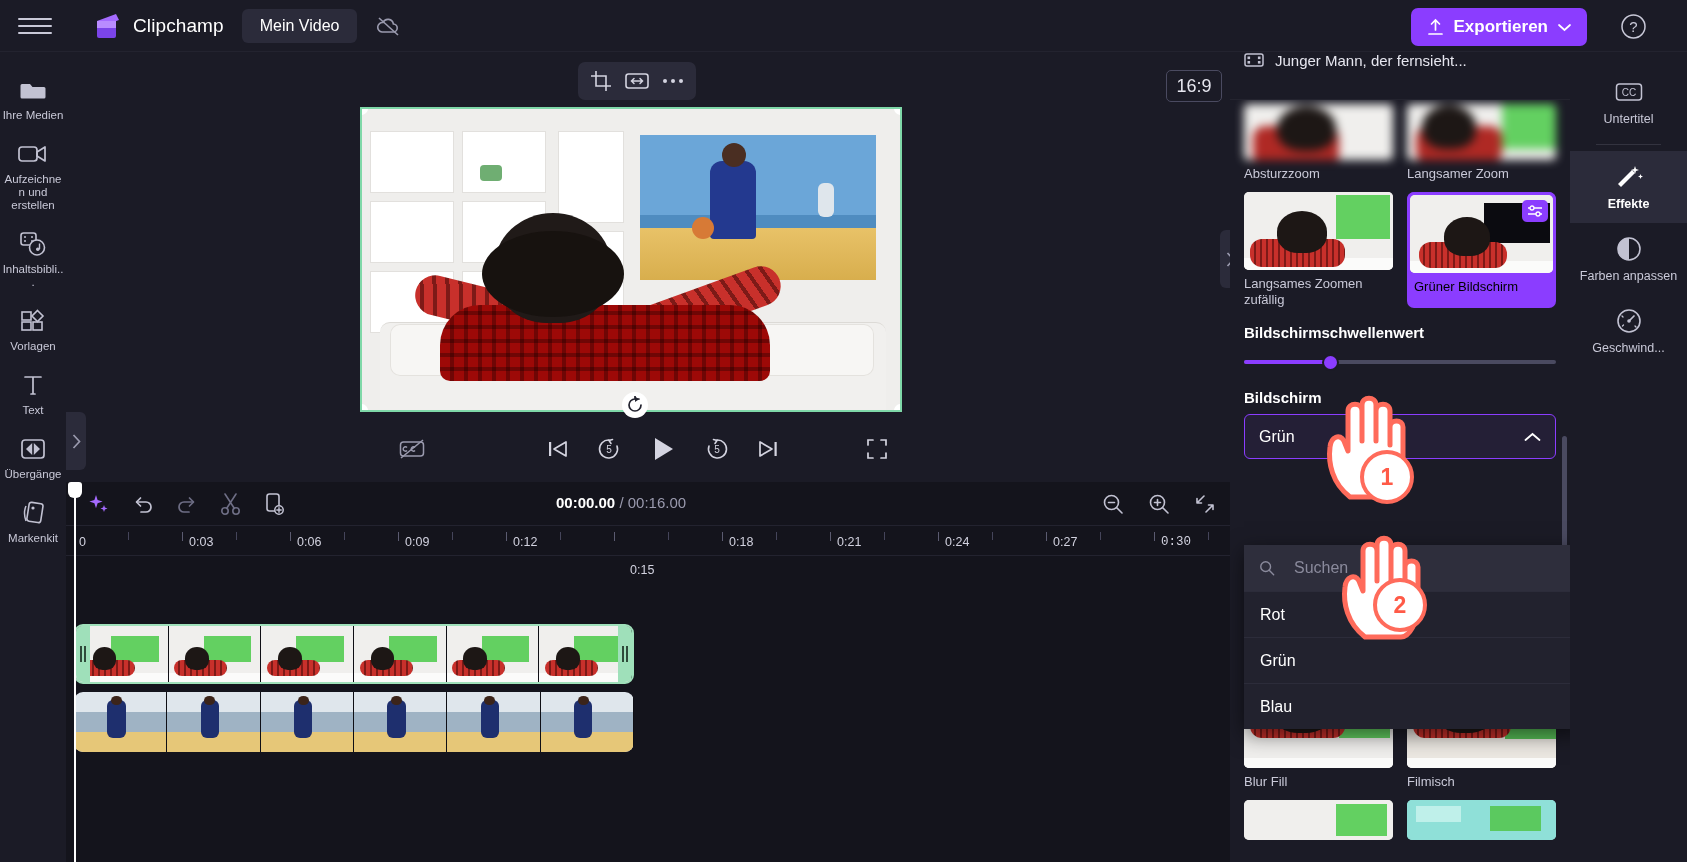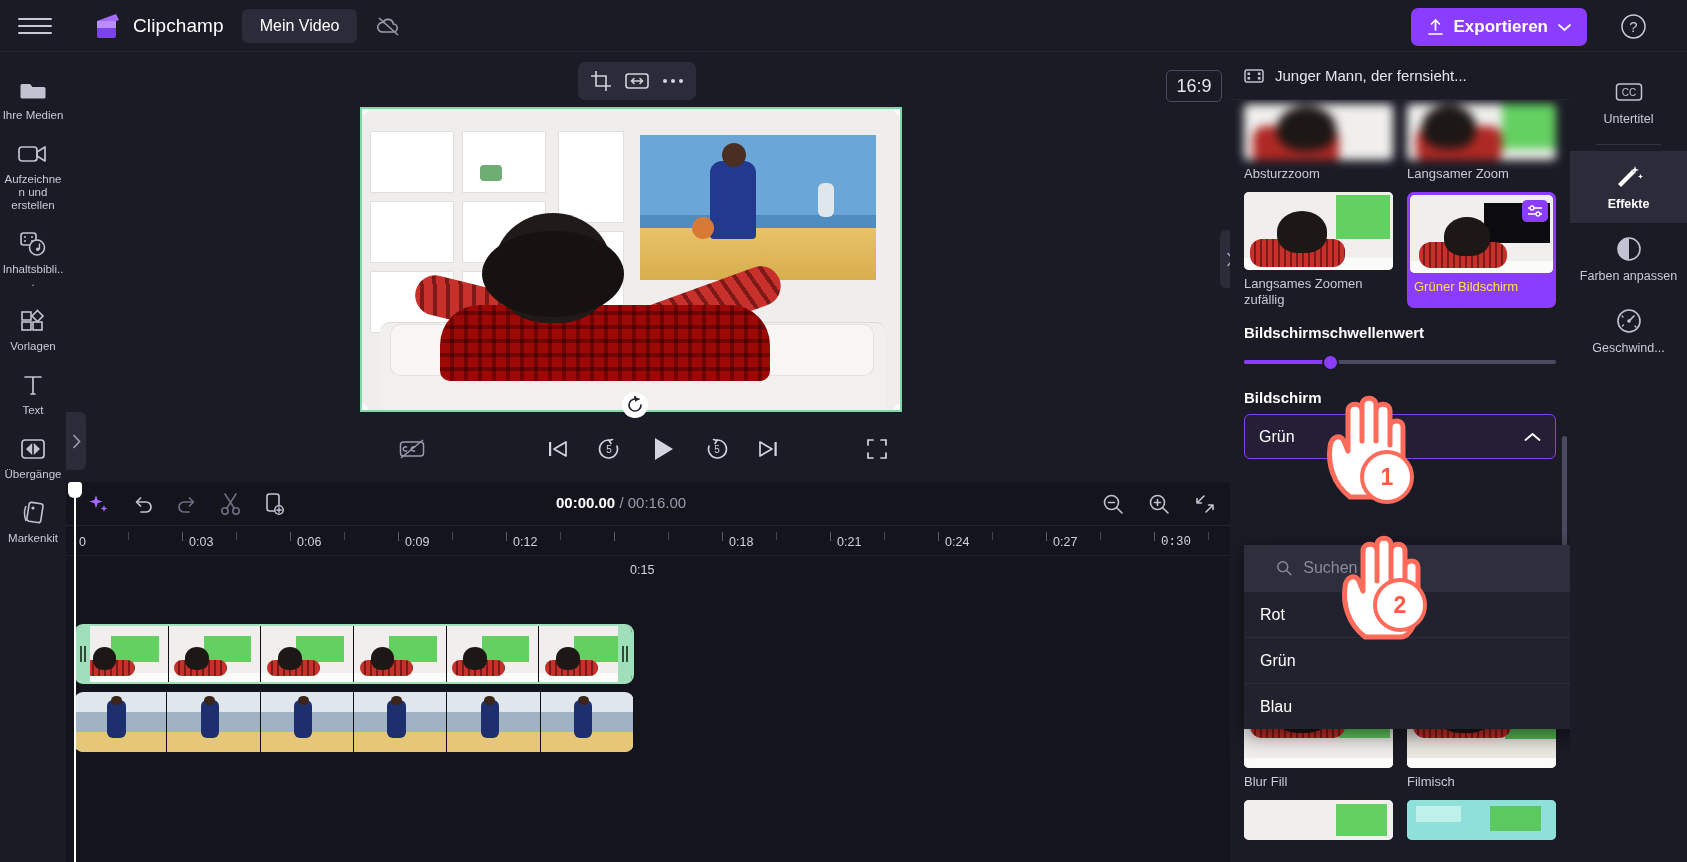--- a/index.html
+++ b/index.html
@@ -149,52 +149,52 @@
   .f2-mid { position:absolute; left:0; top:34%; width:100%; height:32%; background:#9fb3c4; }
   .f2-p { position:absolute; left:36%; top:14%; width:20%; height:62%; background:#1e2f6e; border-radius:6px;}
   .f2-h { position:absolute; left:40%; top:6%; width:12%; height:16%; background:#3b241a; border-radius:50%;}
   .trim { position: absolute; top: 0; width: 14px; height: 100%; background: #9fe0ba;
           display: flex; align-items: center; justify-content: center; cursor: ew-resize; }
   .trim i { width: 2px; height: 16px; background: #2f4a3a; margin: 0 1px; display:block; }
 
   
   .rightpanel { position: absolute; left: 1230px; top: 52px; width: 340px; height: 810px;
                 background: #1b1b26; }
-  .rp-header { height: 48px; display: flex; align-items: center; gap: 11px;
+  .rp-header { height: 48px; display: flex; gap: 11px;
                padding-left: 14px; border-bottom: 1px solid #24242f; }
   .rp-title { font-size: 15px; color: #e6e6ef; }
   .rp-body { position: relative; height: 762px; overflow: hidden; padding: 0 14px; }
   .grid { display: grid; grid-template-columns: 1fr 1fr; gap: 10px 14px; padding-top: 4px; }
   .card { cursor: pointer; }
   .thumb { width: 100%; height: 78px; border-radius: 5px; background: #d8d6d2;
            position: relative; overflow: hidden; }
   .thumb.blurry { filter: blur(5px); }
   .cap { font-size: 13px; color: #c9c9d8; margin-top: 6px; line-height: 16px; }
   .card.active .thumb { box-shadow: 0 0 0 3px #8b3dff; }
   .card.active { background: #8b3dff; border-radius: 7px; padding: 3px 3px 0; }
-  .card.active .cap { color: #fde047; padding: 0 4px 5px; }
+  .card.active .cap { color: #000000; padding: 0 4px 5px; }
   .badge-eff { position: absolute; right: 5px; top: 5px; width: 26px; height: 22px;
                background: #8b3dff; border-radius: 5px; display: flex;
                align-items: center; justify-content: center; }
   .sec-title { font-size: 15px; font-weight: bold; color: #fff; margin: 16px 0 12px; }
   .slider { position: relative; height: 18px; }
   .s-track { position: absolute; top: 7px; left: 0; width: 100%; height: 4px;
              background: #4a4a60; border-radius: 2px; }
   .s-fill { position: absolute; top: 7px; left: 0; height: 4px; background: #8b3dff; border-radius: 2px; }
   .s-thumb { position: absolute; top: 1px; width: 17px; height: 17px; background: #8b3dff;
              border: 2px solid #1b1b26; border-radius: 50%; cursor: grab; }
   .fld-label { font-size: 15px; font-weight: bold; color: #fff; margin: 18px 0 8px; }
   .select { height: 45px; border: 1px solid #8b3dff; border-radius: 6px;
             background: #241f36; display: flex; align-items: center;
             padding: 0 14px; justify-content: space-between; cursor: pointer; }
   .select-val { font-size: 16px; color: #fff; }
   .dropdown { position: absolute; left: 14px; right: 0; width: 340px; background: #22222e;
               box-shadow: 0 6px 20px rgba(0,0,0,.55); z-index: 8; }
   .dd-search { height: 46px; background: #2e2e3c; display: flex; align-items: center;
-               gap: 11px; padding: 0 32px; }
+               gap: 19px; padding: 0 15px; }
   .dd-search input { background: transparent; border: 0; outline: 0; color: #fff;
                      font-size: 16px; font-family: "Liberation Sans", sans-serif; width: 100%; }
   .dd-search input::placeholder { color: #8a8a9c; }
   .dd-opt { height: 46px; display: flex; align-items: center; padding: 0 16px;
             font-size: 16px; color: #fff; border-top: 1px solid #2c2c3a; cursor: pointer; }
   .scrollbar { position: absolute; right: 3px; top: 336px; width: 5px; height: 260px;
                background: #4a4a60; border-radius: 3px; }
 
   
   .farrail { position: absolute; left: 1570px; top: 52px; width: 117px; height: 810px;

